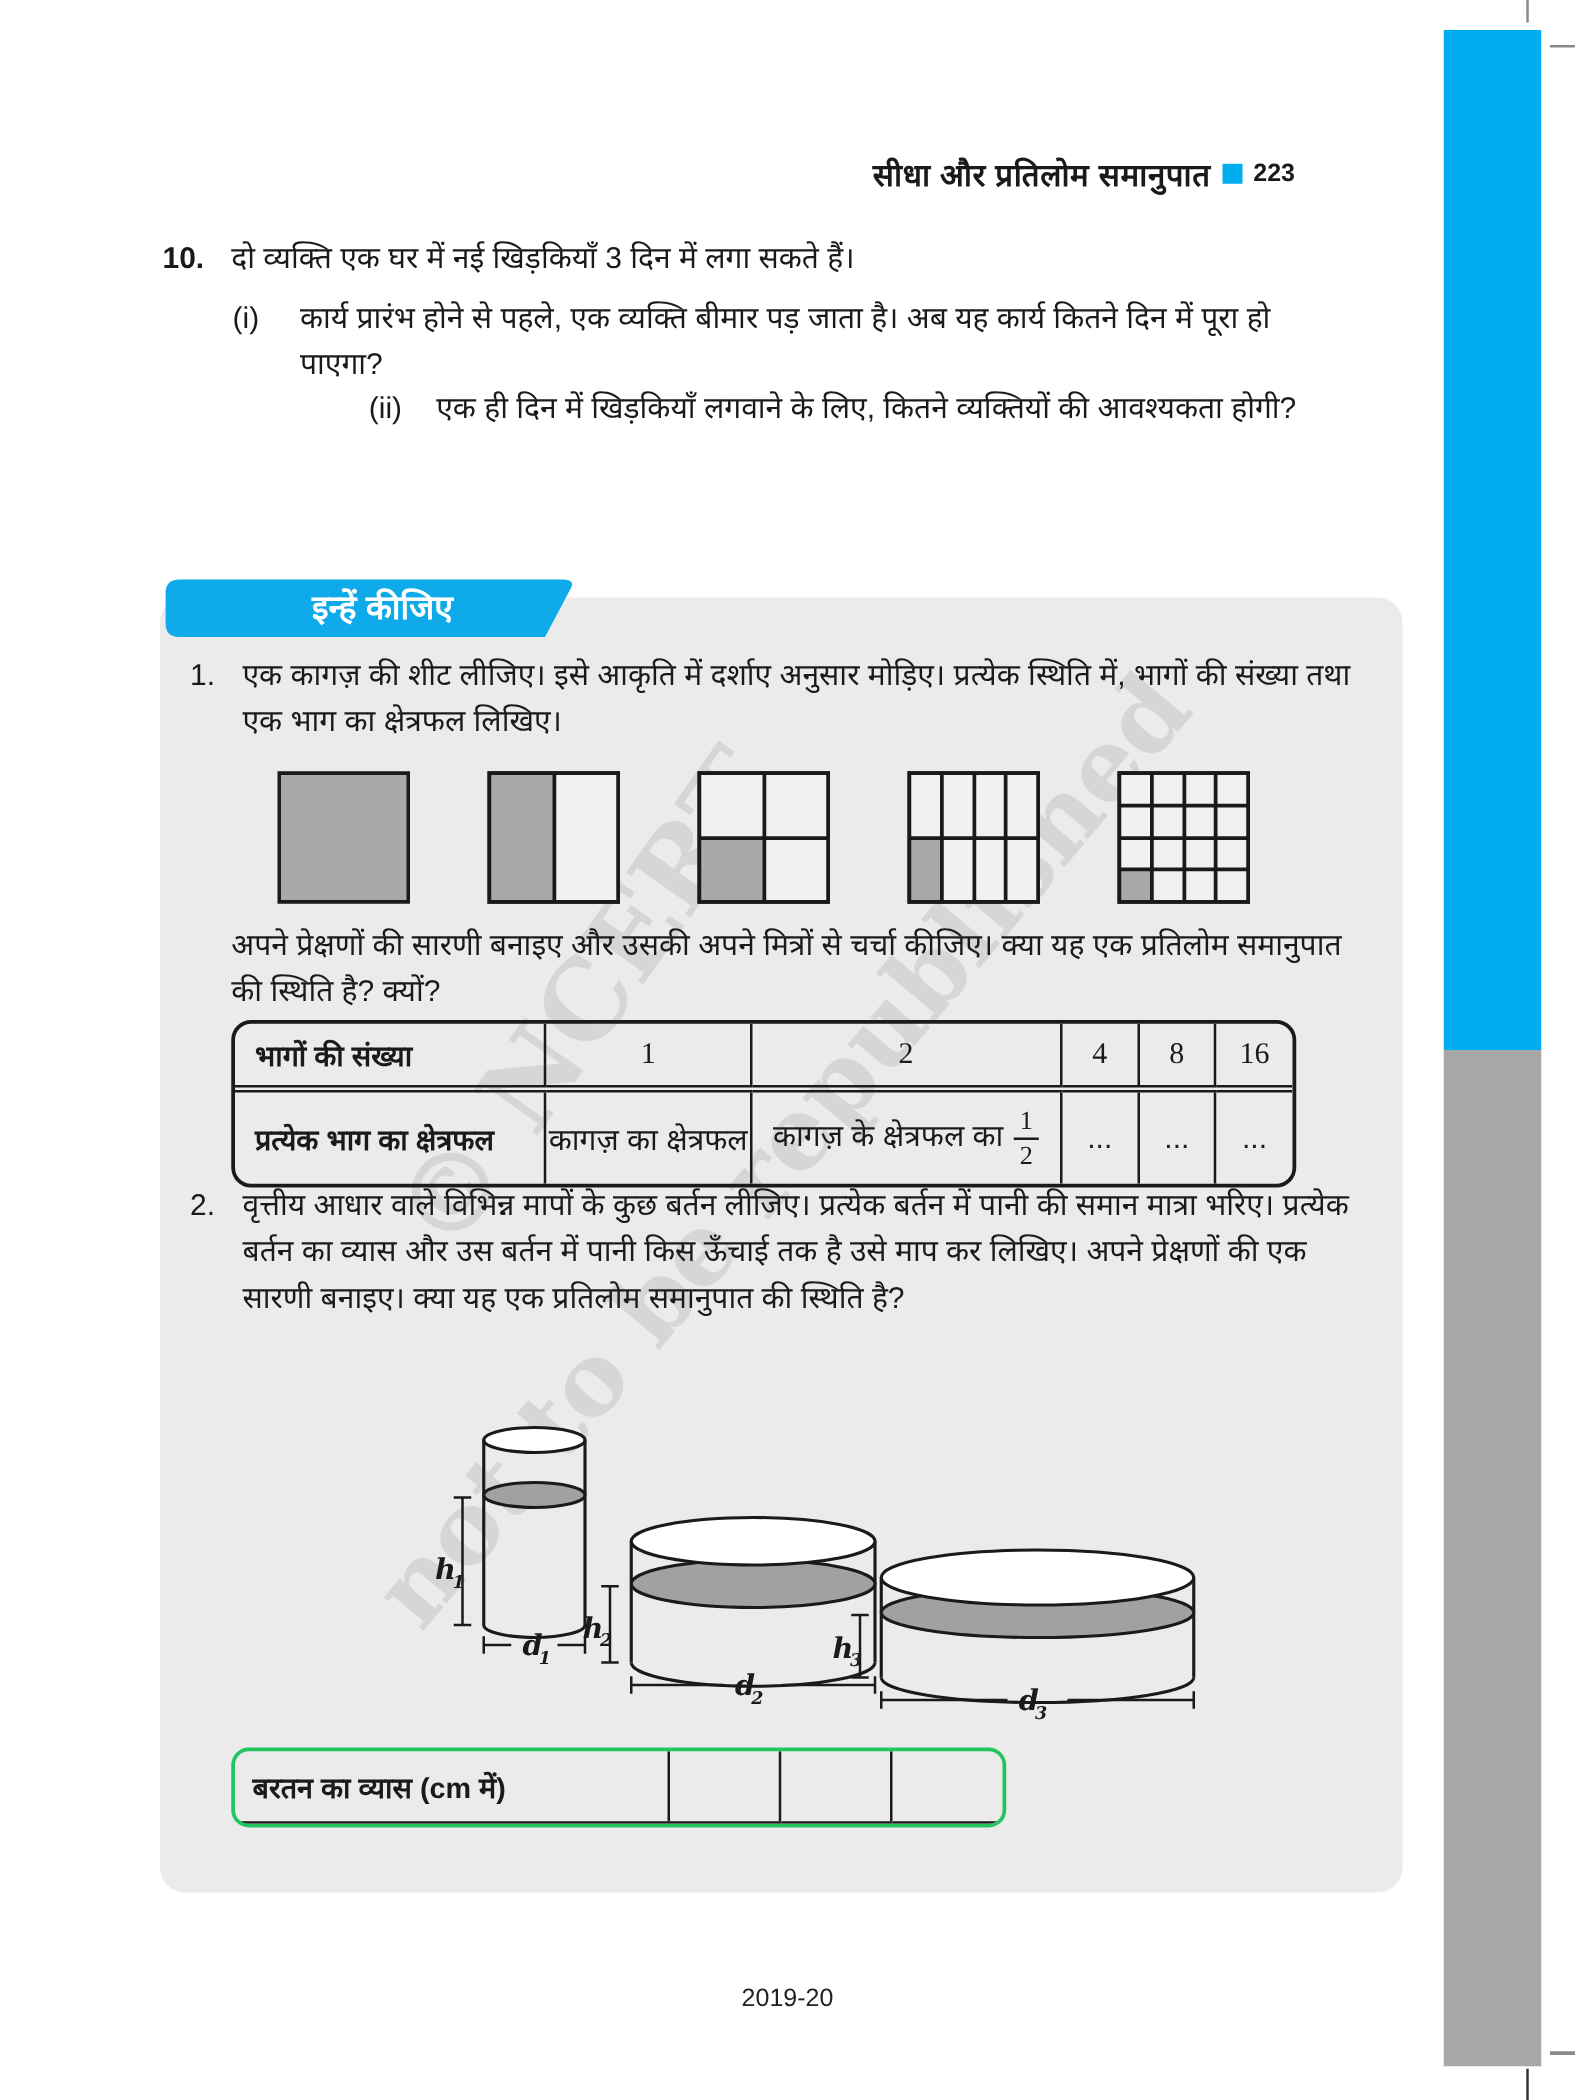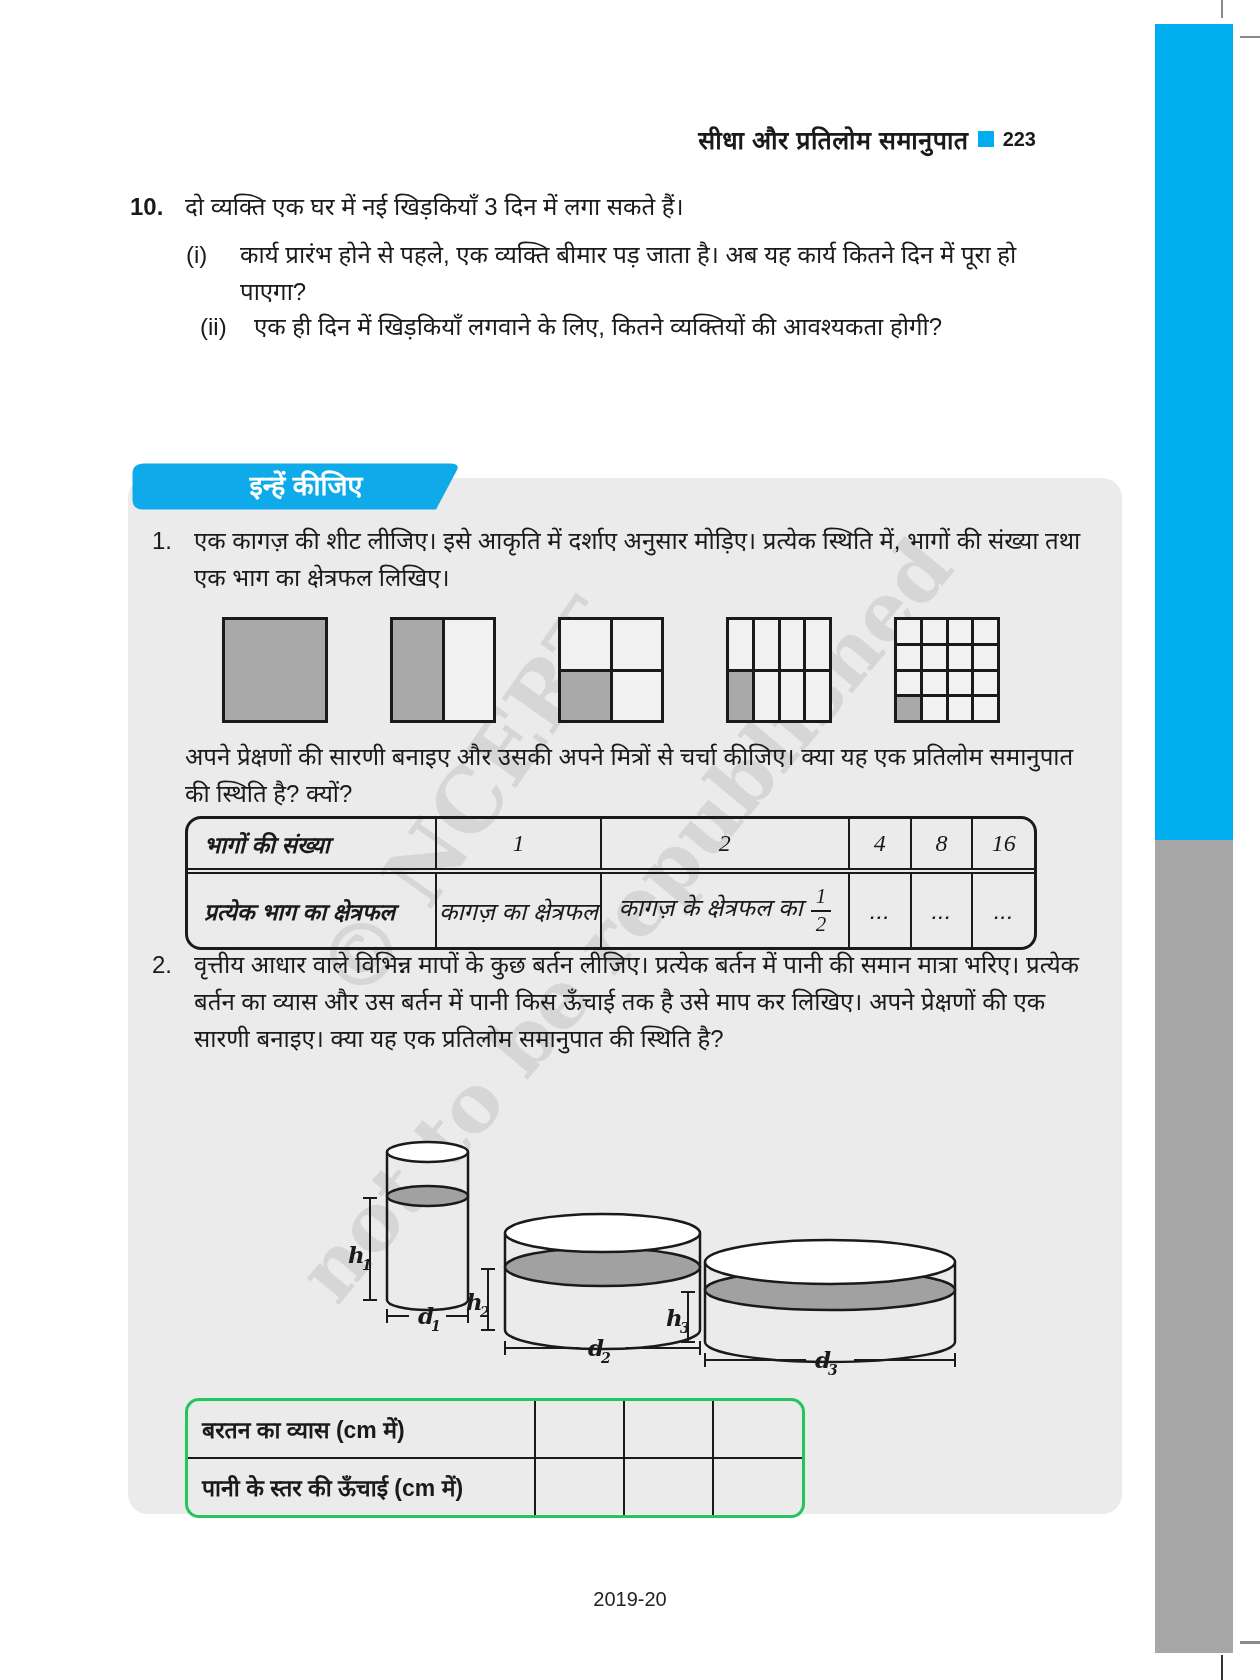--- a/index.html
+++ b/index.html
@@ -20,21 +20,21 @@
   .header .title { font-size:25px; font-weight:bold; letter-spacing:0.5px; }
   .hdr-sq { width:16px; height:16px; background:#00AEEF; display:inline-block; }
   .header .pno { font-size:20px; font-weight:bold; font-family:"Liberation Sans", sans-serif; }
 
   
   .q, .qpart, .act { position:absolute; display:flex; gap:14px; font-size:24px; line-height:37px; }
   .qnum { font-weight:bold; min-width:42px; }
   .plabel { min-width:40px; }
   .q10 { left:130px; top:188px; width:912px;gap:13px; }
   .p-i  { left:186px; top:236px; width:856px; }
-  .p-ii { left:200px; top:308px; width:866px; }
+  .p-ii { left:171px; top:308px; width:866px;justify-content:flex-end; }
   .q11 { left:127px; top:347px; width:918px; }
 
   
   .panel { position:absolute; left:128px; top:478px; width:994px; height:1036px; background:#EBEBEB; border-radius:20px; }
 
   
   .banner { position:absolute; left:130px; top:462px; width:332px; height:49px; }
   .banner svg { position:absolute; inset:0; }
   .banner .blabel { position:absolute; inset:0; display:flex; align-items:center; justify-content:center; padding:0 40px 4px 60px; color:#fff; font-size:27px; font-weight:bold; }
 
@@ -48,21 +48,21 @@
   .note { position:absolute; left:185px; top:738px; width:905px; font-size:24px; line-height:37px; }
 
   
   .squares-row { position:absolute; left:222px; top:617px; display:flex; gap:62px; }
   .fold-square { width:106px; height:106px; border:3px solid #1a1a1a; background:#1a1a1a; display:grid; gap:3px; }
   .fold-cell { background:#F1F1F1; }
   .fold-cell.shaded { background:#A9A9A9; }
 
   
   .tbl1 { position:absolute; left:185px; top:816px; width:852px; border:3px solid #1a1a1a; border-radius:16px; overflow:hidden; }
-  .tbl1 table { border-collapse:collapse; width:100%;font-style:italic; }
+  .tbl1 table { border-collapse:collapse; width:100%; }
   .tbl1 td { border-left:2.5px solid #1a1a1a; text-align:center; vertical-align:middle; font-size:24px; }
   .tbl1 td:first-child { border-left:none; text-align:left; padding-left:16px; }
   .tbl1 tr.r1 td { height:52px; border-bottom:6px double #1a1a1a; }
   .tbl1 tr.r2 td { height:76px; }
   .tbl1 .lblcell { font-weight:bold; font-size:23px; }
   .tbl1 .num { font-family:"Liberation Serif", serif; }
   .c-label { width:250px; } .c-one { width:165px; } .c-two { width:250px; } .c-s { width:62px; }
   .frac { display:inline-block; vertical-align:middle; text-align:center; font-family:"Liberation Serif", serif; font-size:21px; line-height:1.1; margin-left:8px; }
   .frac .fnum { display:block; border-bottom:2px solid #1a1a1a; padding:0 5px 1px; }
   .frac .fden { display:block; padding-top:1px; }
@@ -304,24 +304,18 @@
           <col class="t2c">
           <col class="t2c">
         </colgroup>
       <tbody>
           <tr>
         <td class="lbl">बरतन का व्यास (cm में)</td>
         <td></td>
         <td></td>
         <td></td>
       </tr>
-      <tr>
-        <td class="lbl">पानी के स्तर की ऊँचाई (cm में)</td>
-        <td></td>
-        <td></td>
-        <td></td>
-      </tr>
     </tbody>
       </table>
   </div>
 
   <div class="footer">2019-20</div>
 </div>
 
 </body></html>

